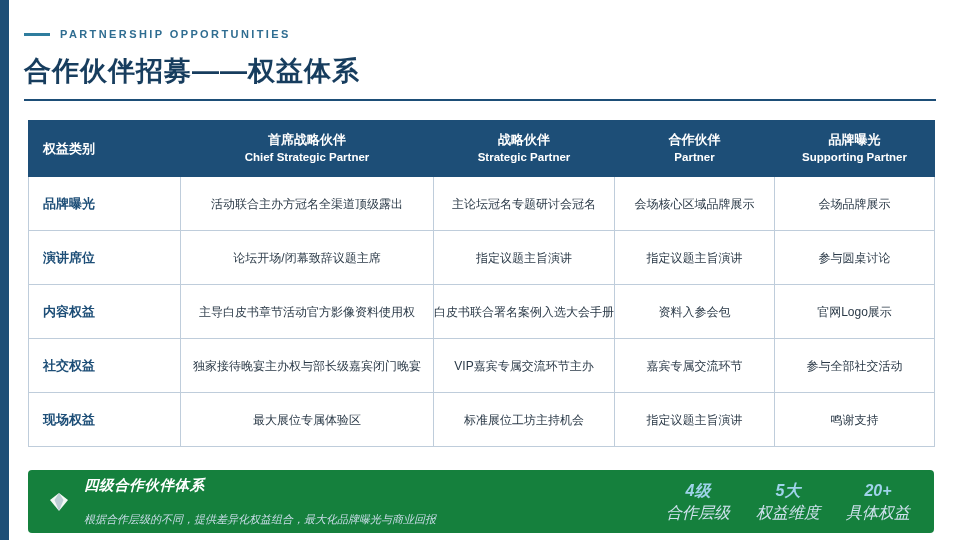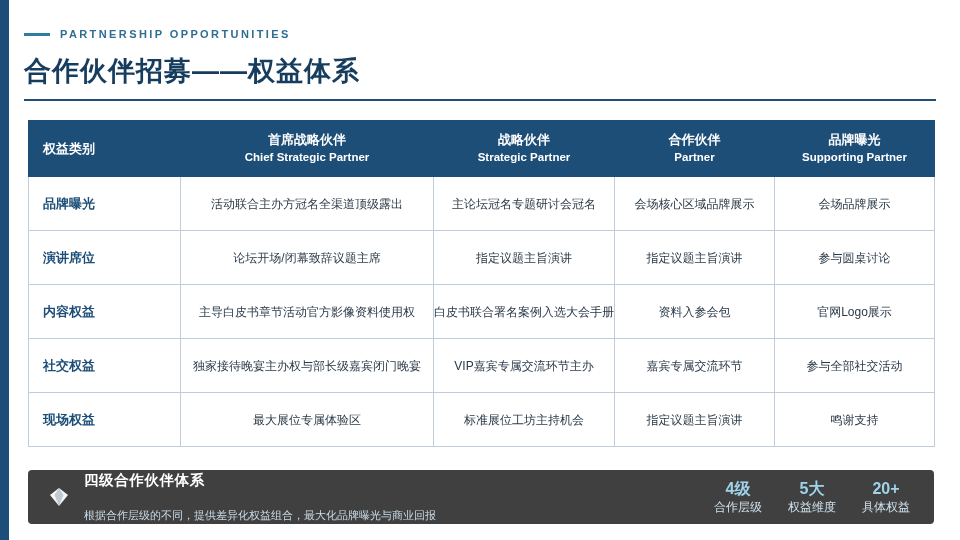--- a/index.html
+++ b/index.html
@@ -121,27 +121,28 @@
   .col-0 { width: 152px; }
   .col-1 { width: 253px; }
   .col-2 { width: 181px; }
   .col-3 { width: 160px; }
   .col-4 { width: 160px; }
 
   
   .banner {
     position: absolute;
     left: 28px; top: 470px;
-    width: 906px; height: 54px;
-    background: #404040;
+    width: 906px; height: 63px;
+    background: #15803d;
     border-radius: 4px;
     display: flex;
     align-items: center;
     padding: 0 18px;
     color: #ffffff;
+    font-style: italic;
   }
   .banner-diamond {
     width: 26px; height: 26px;
     margin-right: 12px;
     flex: 0 0 auto;
     display: flex; align-items: center; justify-content: center;
   }
   .banner-text { flex: 1 1 auto; }
   .banner-title {
     font-size: 14.5px;
@@ -163,21 +164,21 @@
     justify-content: flex-end;
   }
   .stat { text-align: center; }
   .stat-num {
     font-size: 16px;
     font-weight: bold;
     color: #9fd3ea;
     line-height: 1.1;
   }
   .stat-label {
-    font-size: 12px;
+    font-size: 16px;
     color: #cfe1ee;
     margin-top: 4px;
     line-height: 1.1;
   }
 </style>
 </head>
 <body>
 
 <div class="slide">
 

